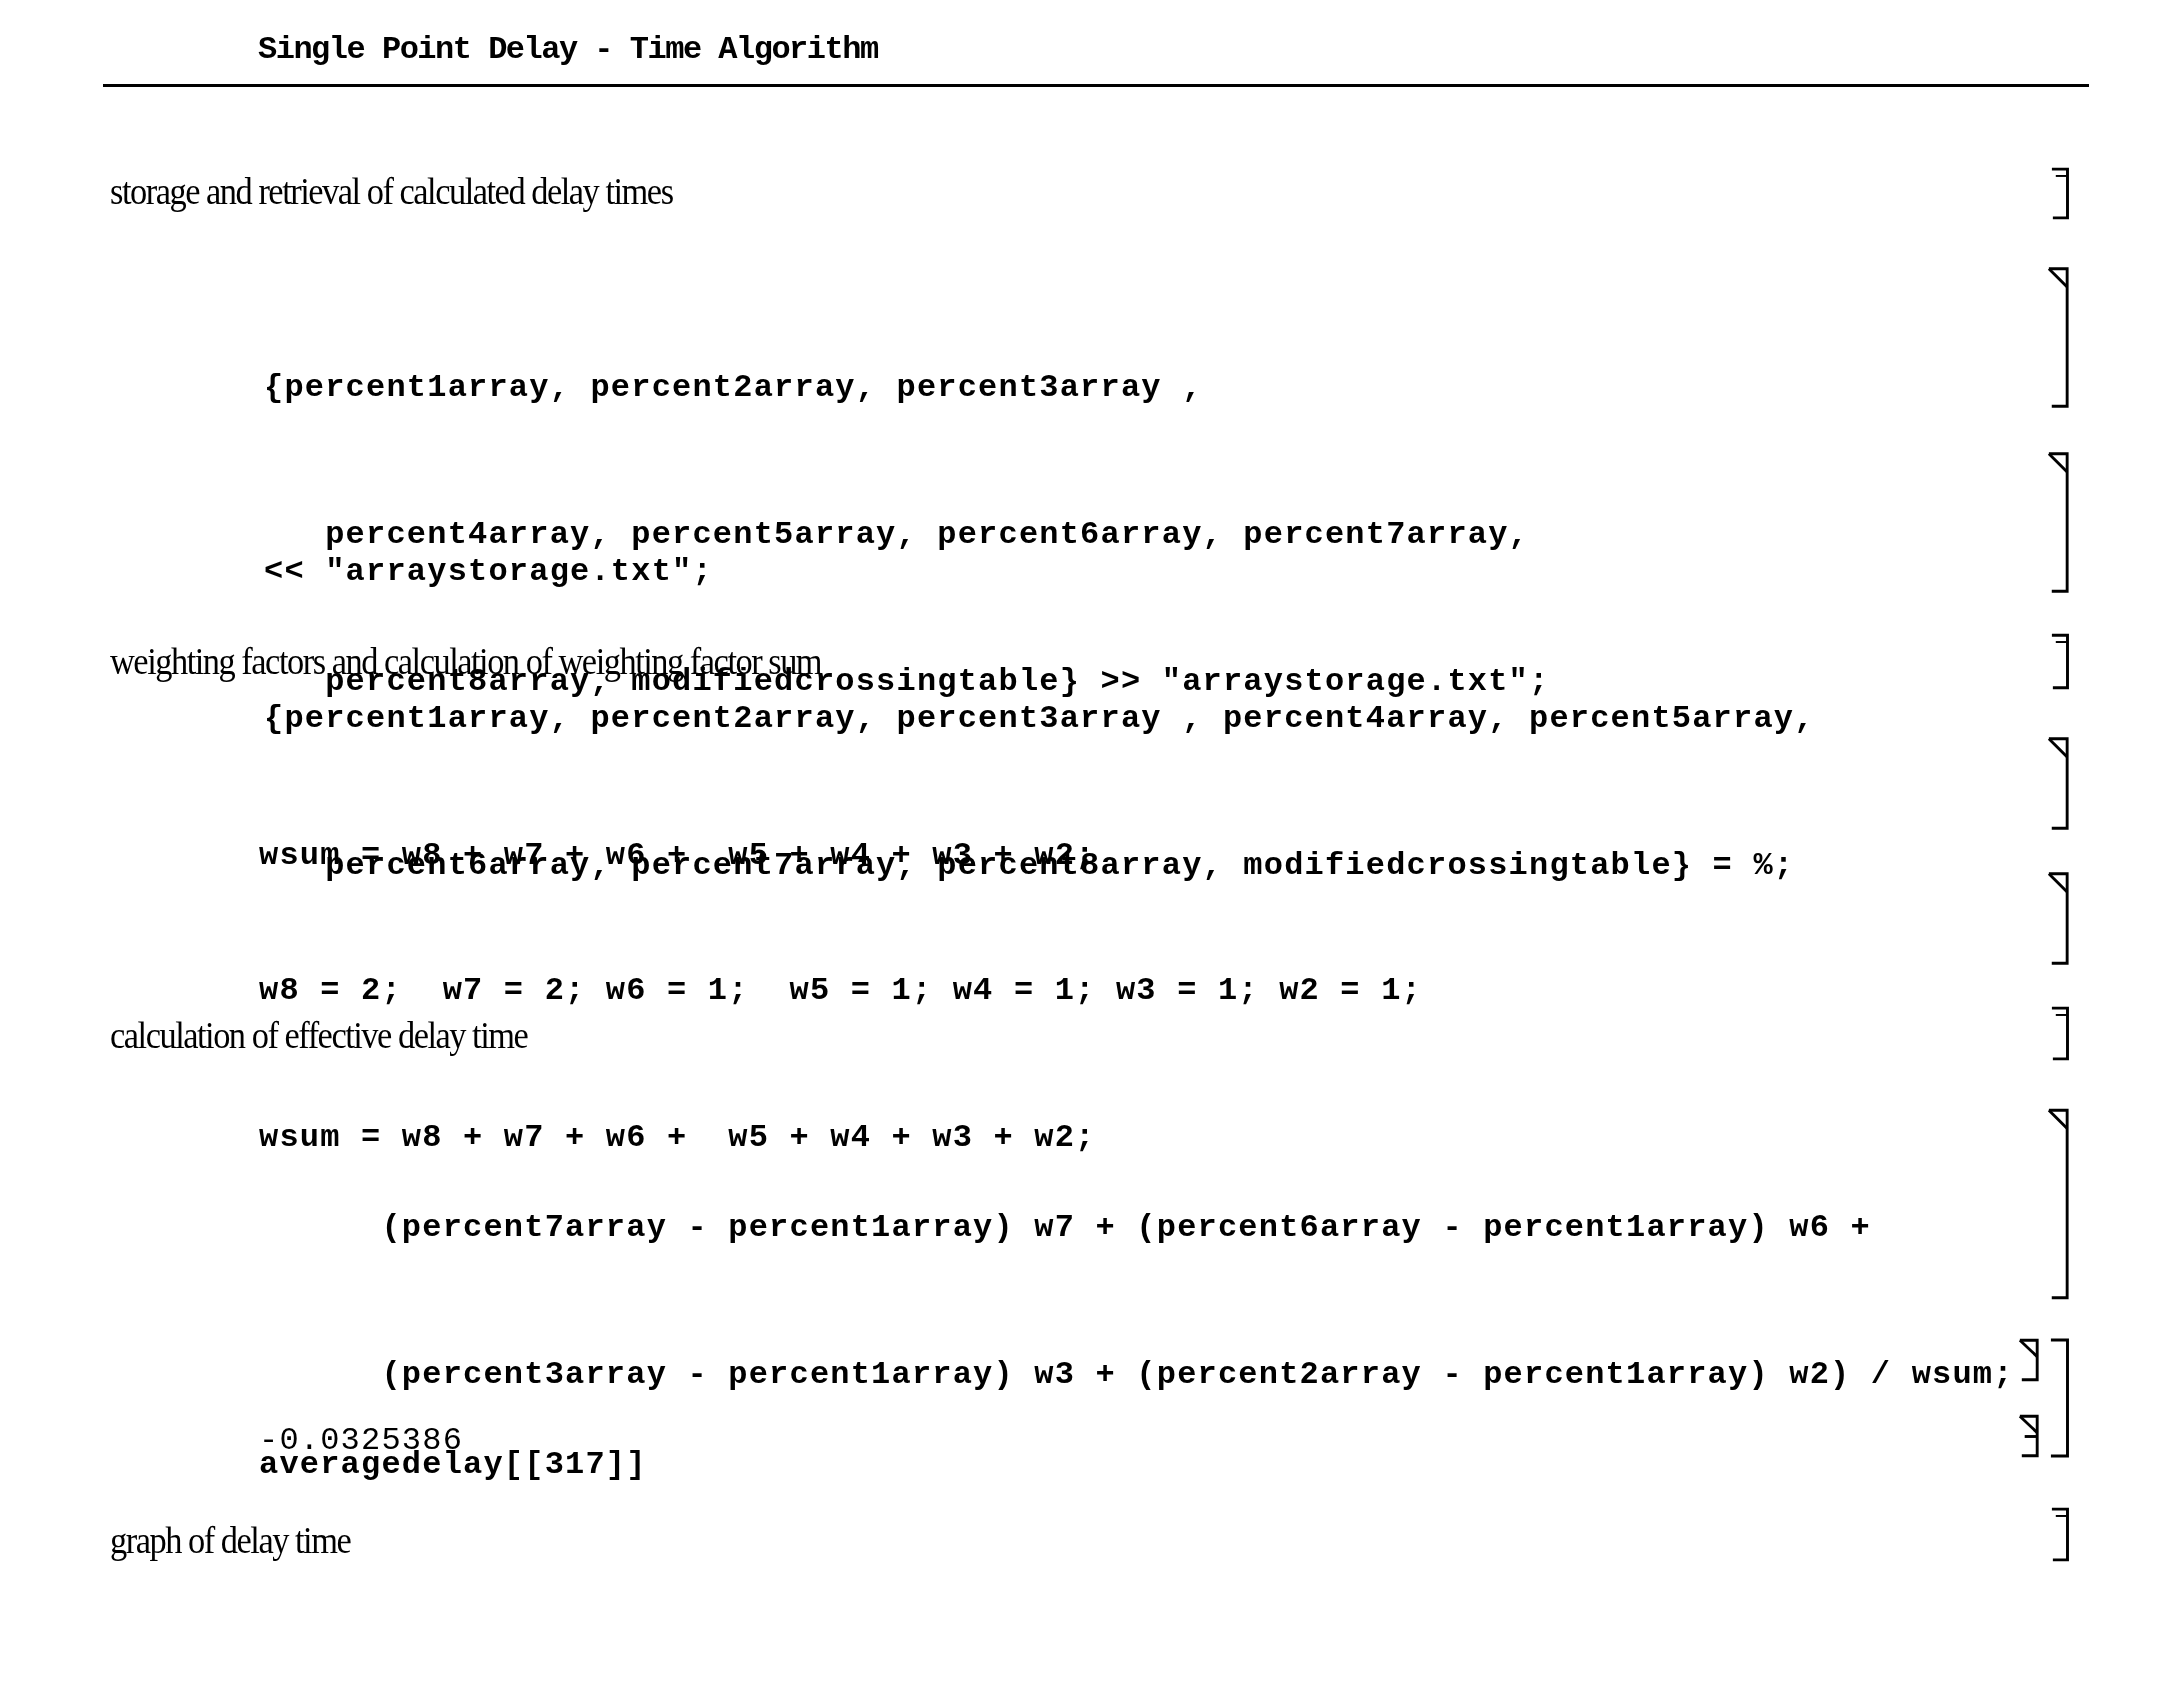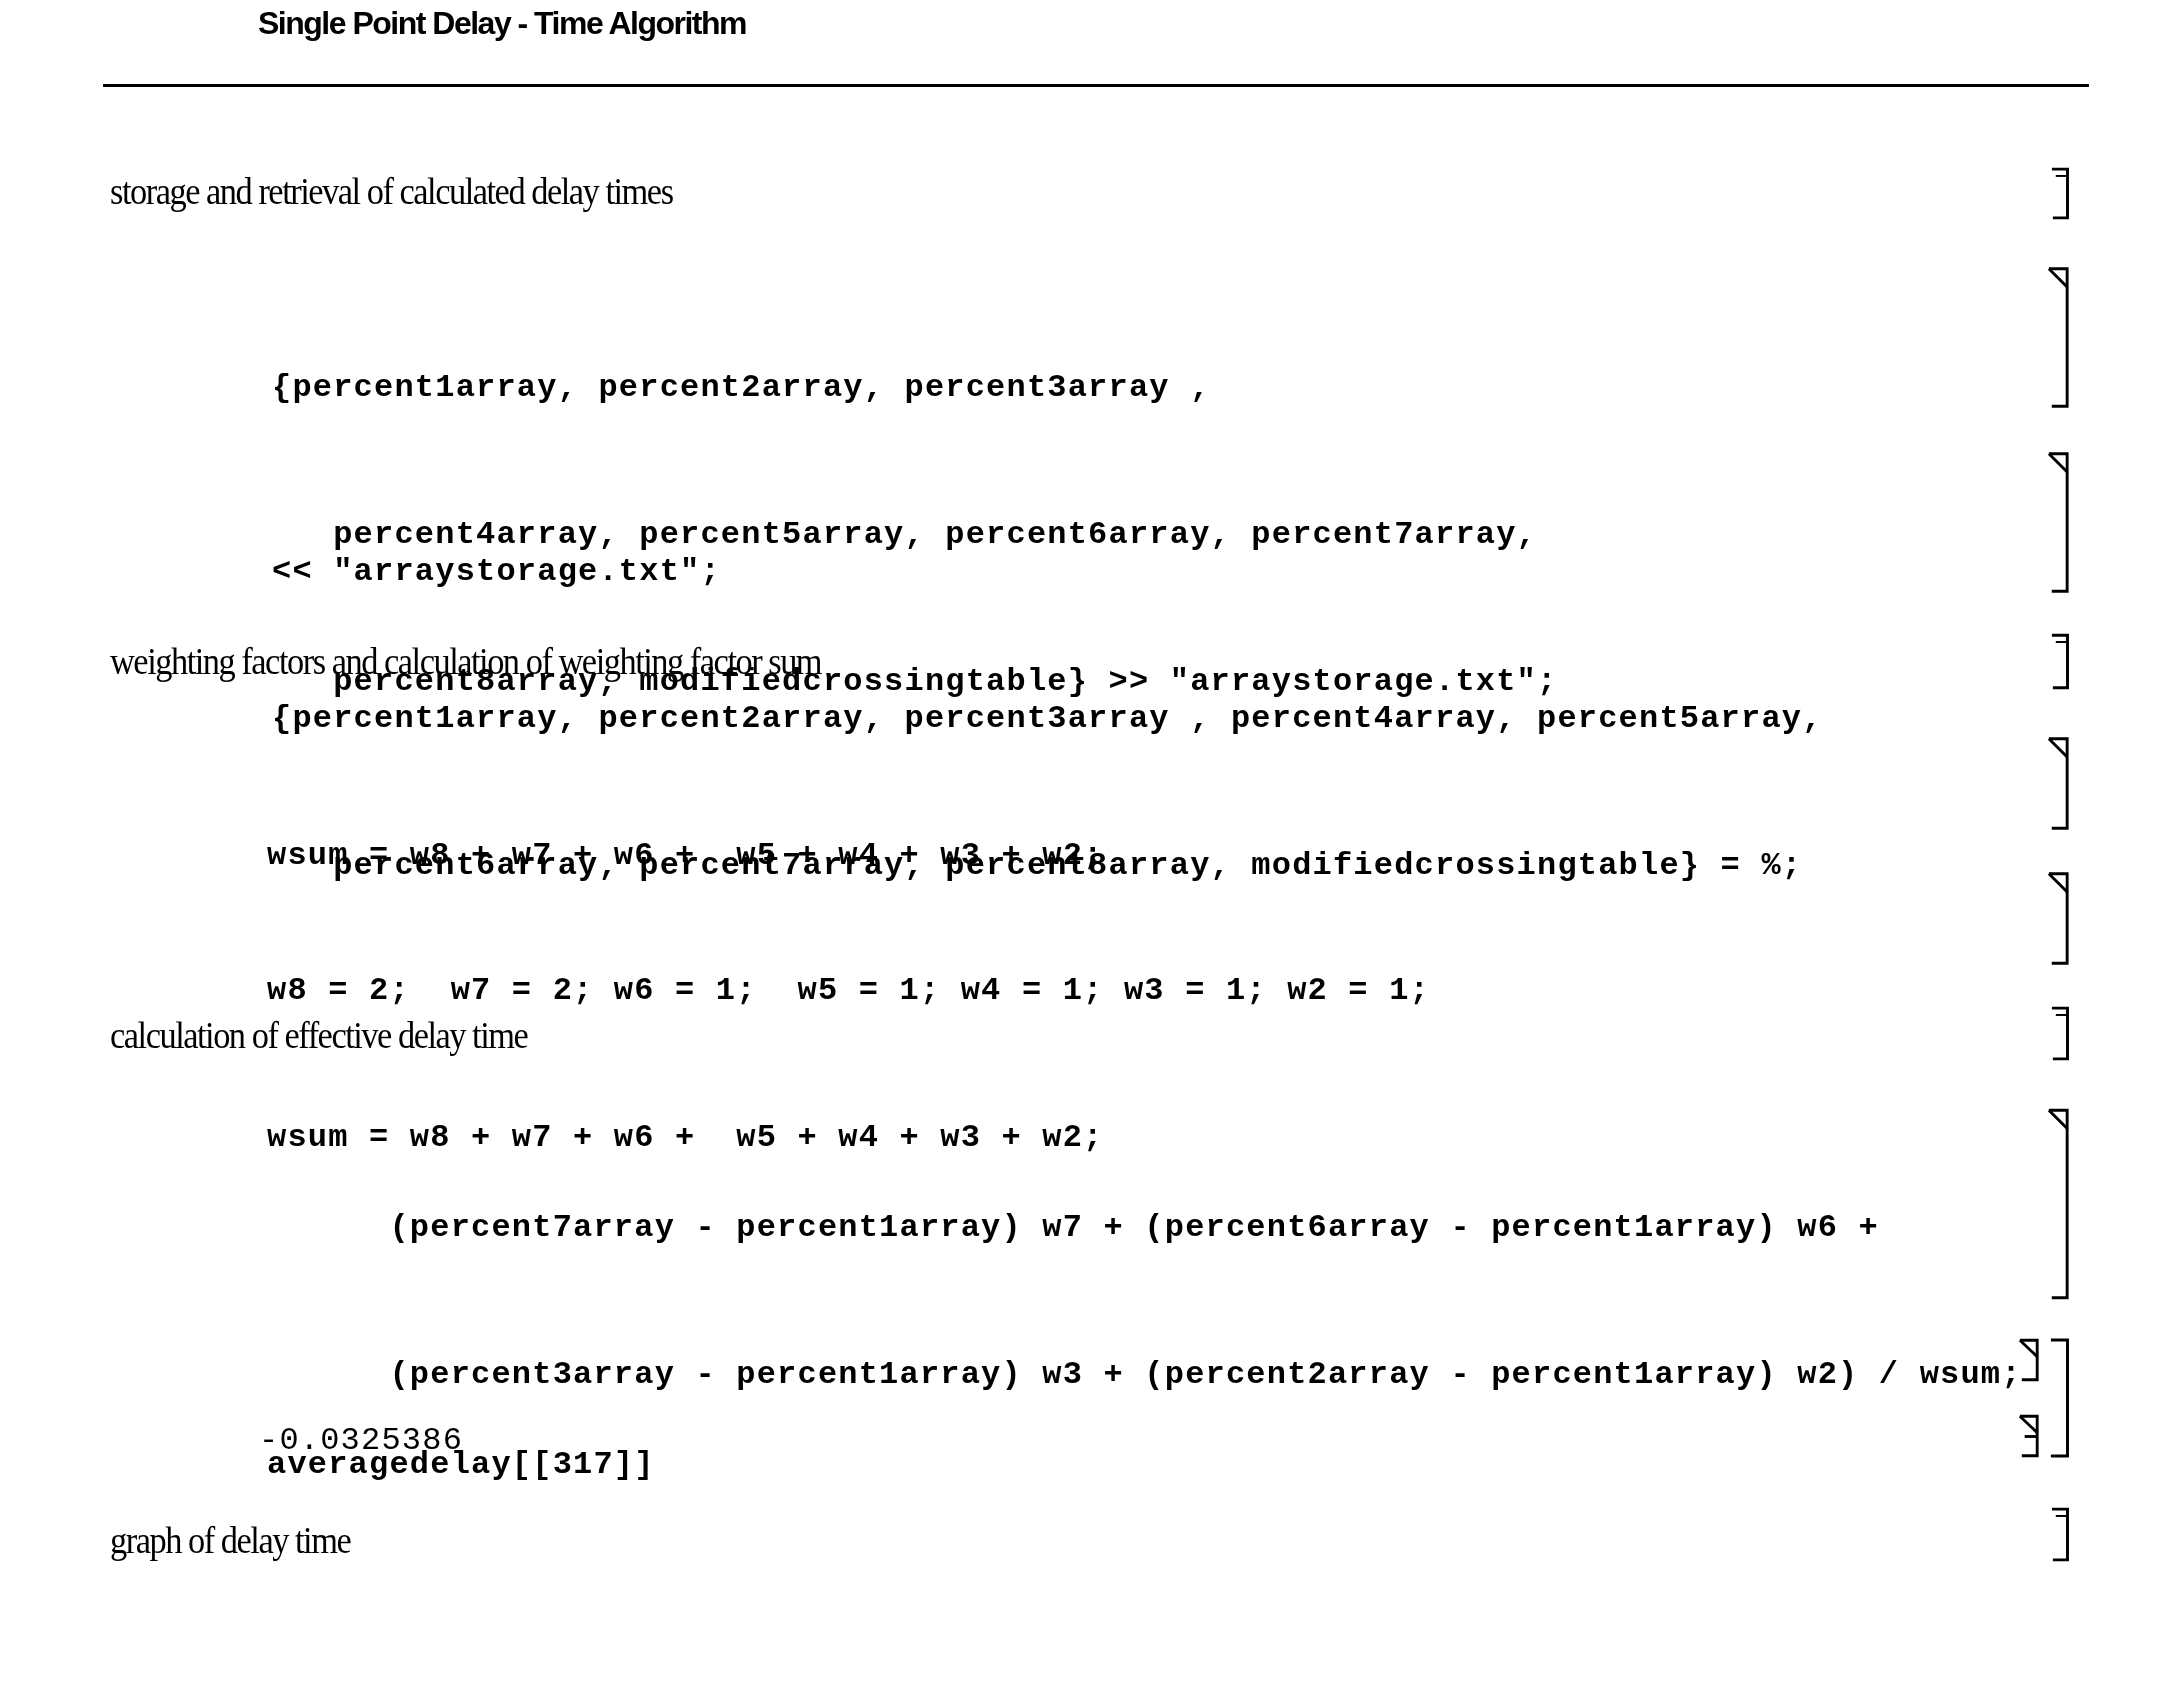--- a/index.html
+++ b/index.html
@@ -1,35 +1,35 @@
 <!DOCTYPE html>
 <html><head>
 <meta charset="utf-8">
 <style>
   html, body { margin: 0; padding: 0; background: #ffffff; }
   body { width: 2182px; height: 1687px; position: relative; overflow: hidden; color: #000; }
   .abs { position: absolute; }
   .title {
-    left: 258px; top: 5px;
-    font-family: Liberation Sans, sans-serif;
+    left: 258px; top: 31px;
+    font-family: Liberation Mono, monospace;
     font-weight: bold; font-size: 32px; letter-spacing: -1.5px; white-space: pre;
   }
   .rule { left: 103px; top: 84px; width: 1986px; height: 2.9px; background: #000; }
   .heading {
     left: 110px;
     font-family: "Liberation Serif", "DejaVu Serif", serif;
     font-size: 37px; letter-spacing: -1.6px; white-space: pre;
     transform: scaleX(0.93); transform-origin: left center;
   }
   .code {
     font-family: "Liberation Mono", "DejaVu Sans Mono", monospace;
     font-weight: bold; font-size: 32px; line-height: 49px; white-space: pre;
     letter-spacing: 1.2px;
   }
-  .code .line { display: block; height: 49px; margin-left: 8px; }
+  .code .line { display: block; height: 49px; }
   .out {
     font-family: "Liberation Mono", "DejaVu Sans Mono", monospace;
     font-size: 32px; white-space: pre; letter-spacing: 1.2px;
   }
   .bracket { position: absolute; }
   .bracket svg { display: block; }
 </style>
 </head>
 <body>
 

